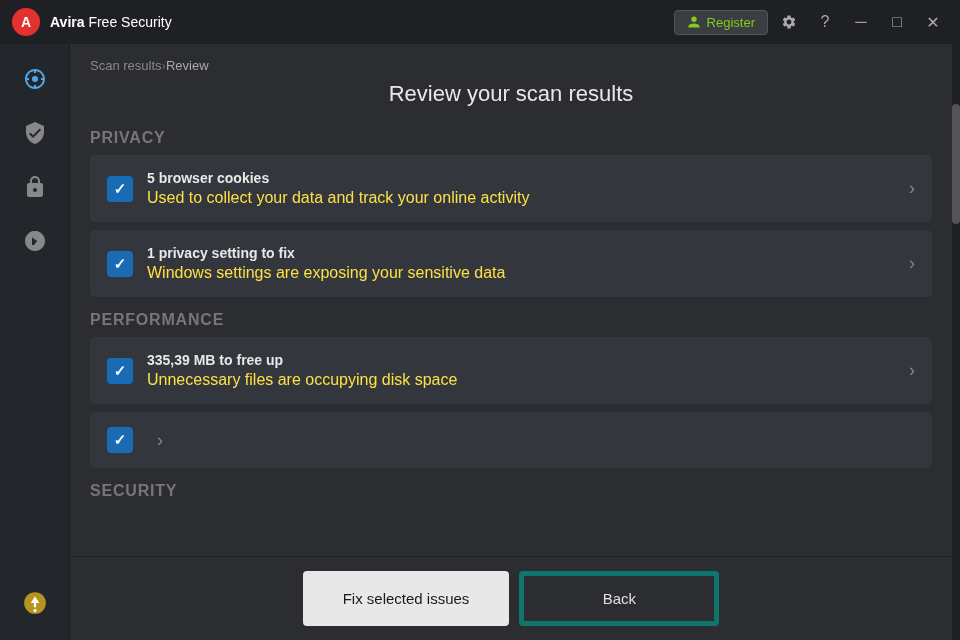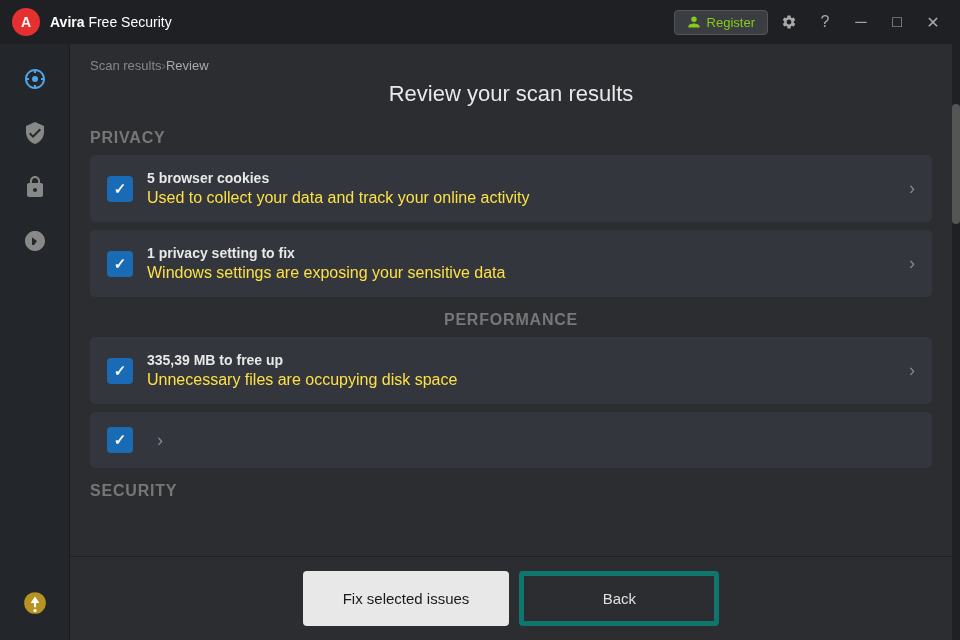--- a/index.html
+++ b/index.html
@@ -372,21 +372,21 @@
           <div class="checkbox-wrap">
             <span class="checkbox-check">✓</span>
           </div>
           <div class="issue-text">
             <div class="issue-title" id="title-privacy-setting">1 privacy setting to fix</div>
             <div class="issue-desc" id="desc-privacy-setting">Windows settings are exposing your sensitive data</div>
           </div>
           <span class="chevron-right">›</span>
         </div>
 
-        <div class="section-label" id="section-performance-label" style="margin-top:14px;text-align:center;">PERFORMANCE</div>
+        <div class="section-label" id="section-performance-label" style="margin-top:14px;">PERFORMANCE</div>
 
         <div class="issue-item" id="item-disk-space">
           <div class="checkbox-wrap">
             <span class="checkbox-check">✓</span>
           </div>
           <div class="issue-text">
             <div class="issue-title" id="title-disk-space">335,39 MB to free up</div>
             <div class="issue-desc" id="desc-disk-space">Unnecessary files are occupying disk space</div>
           </div>
           <span class="chevron-right">›</span>

